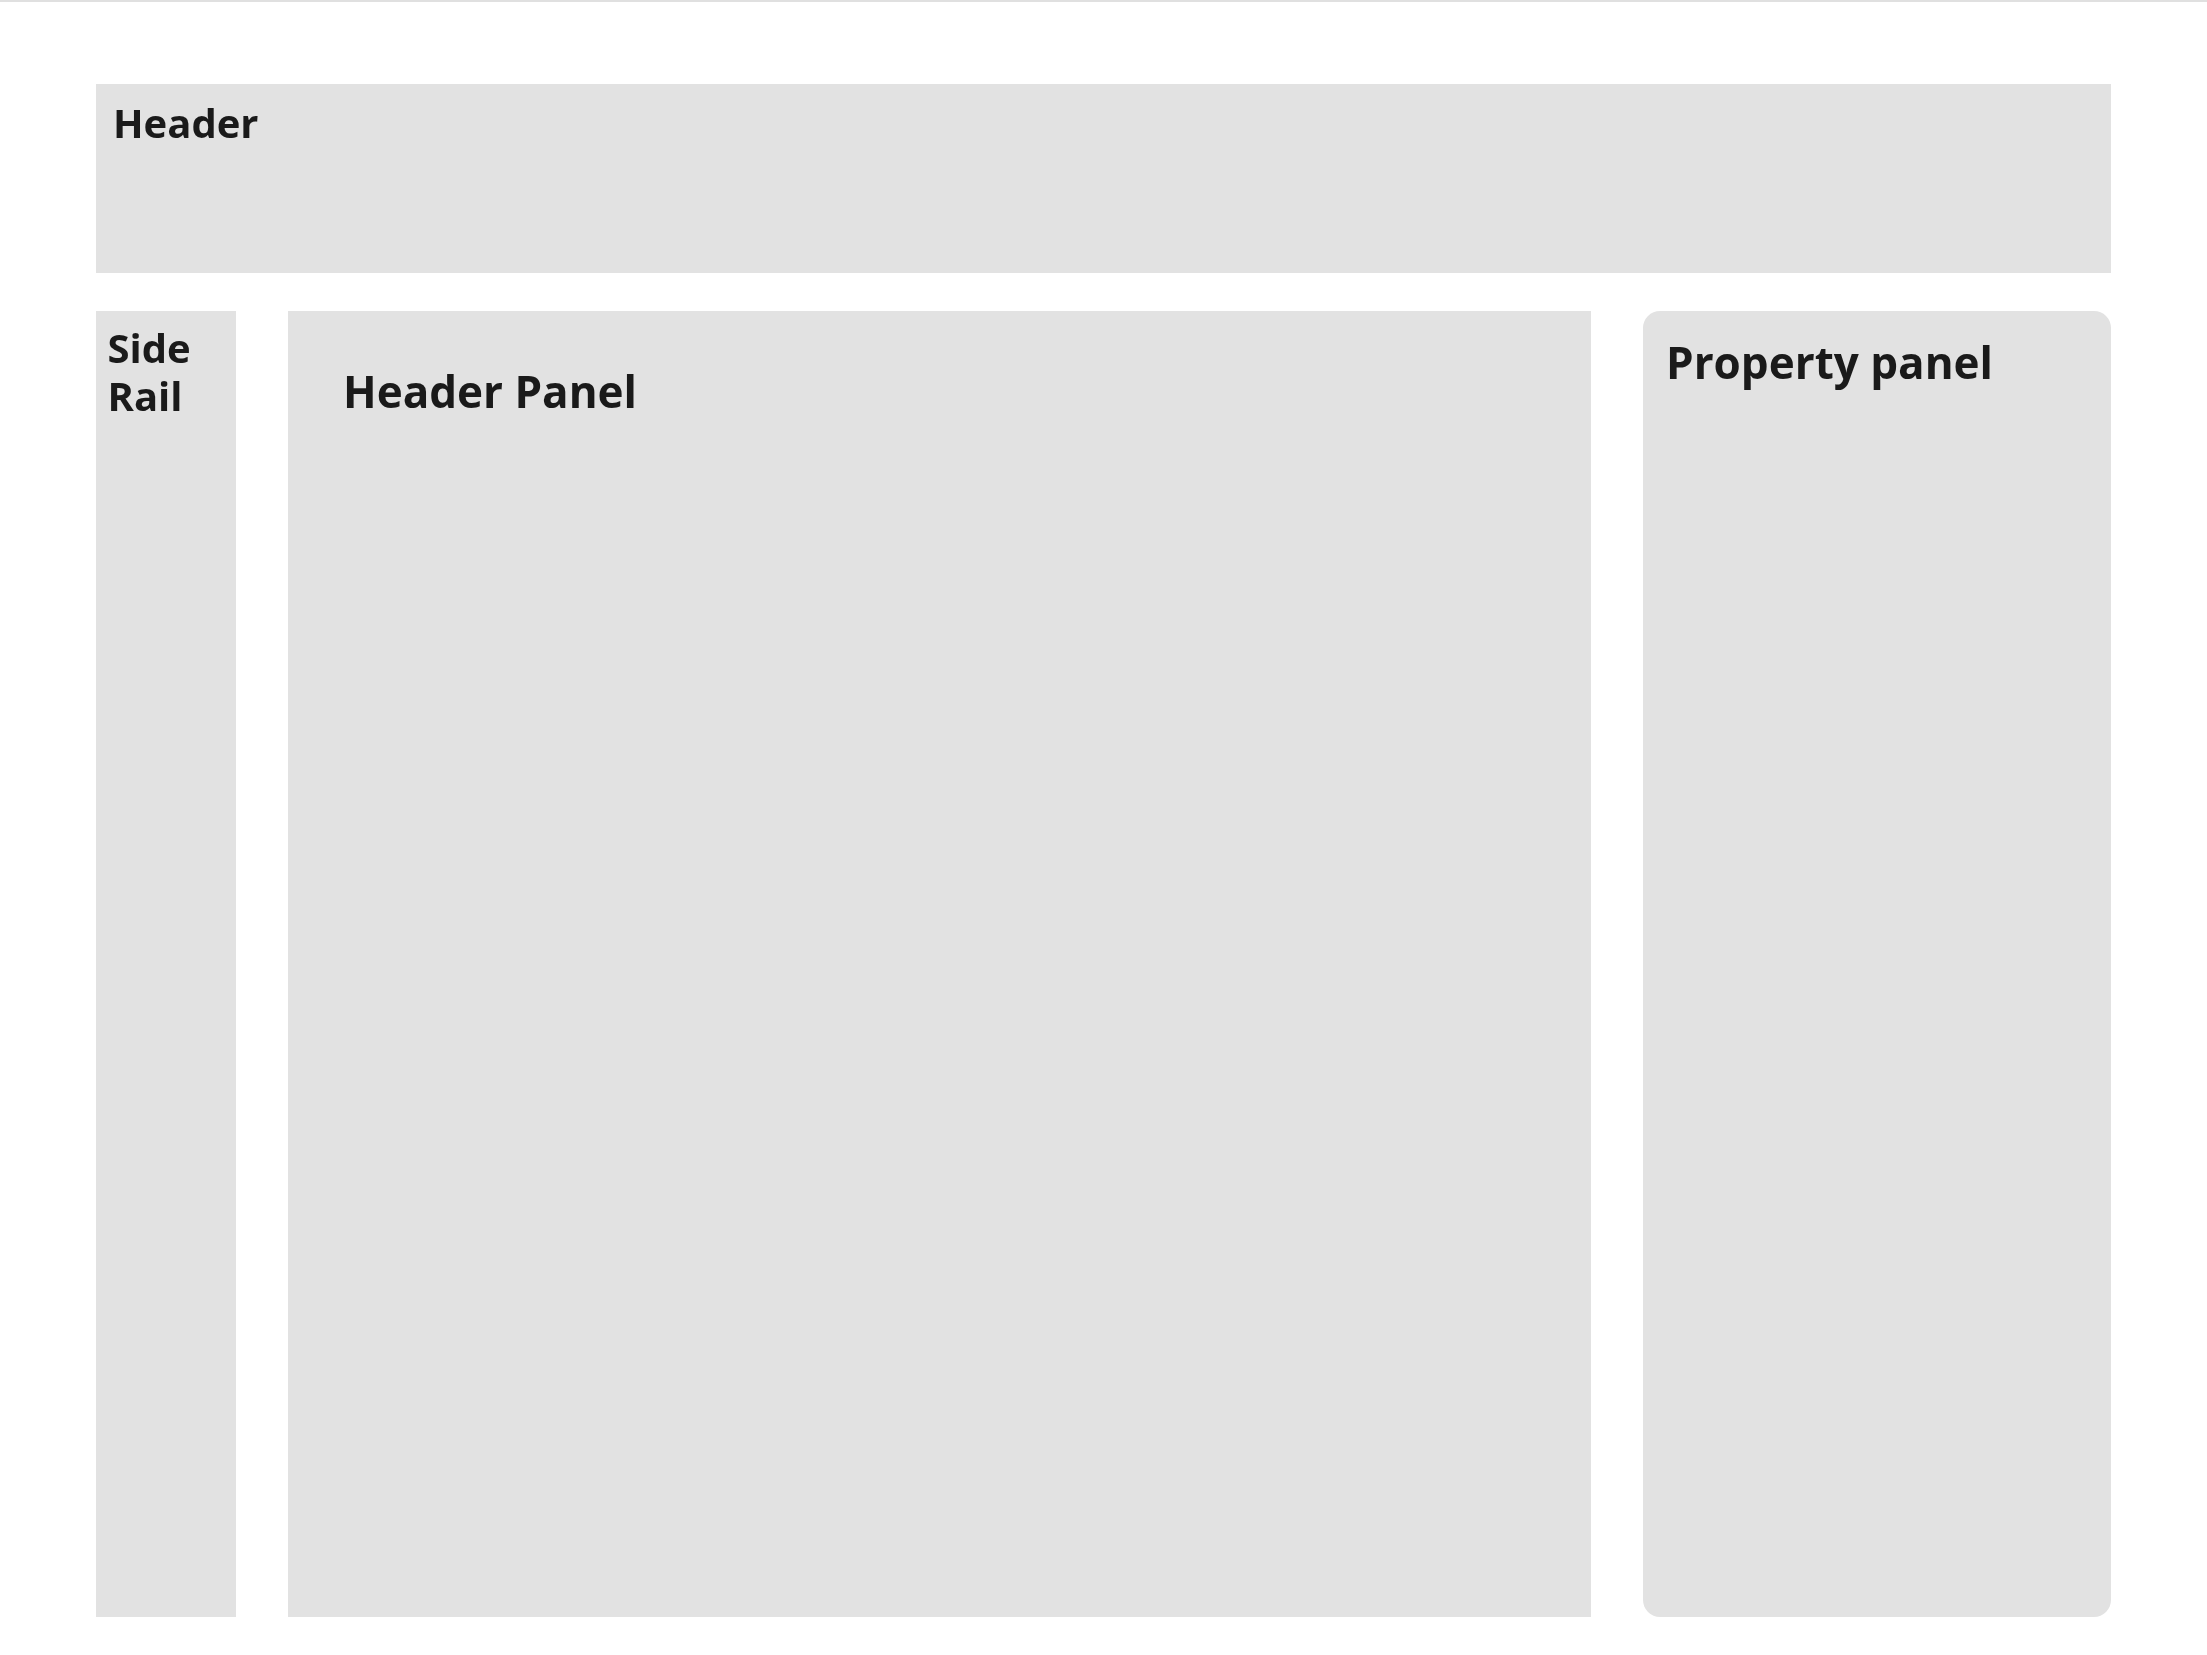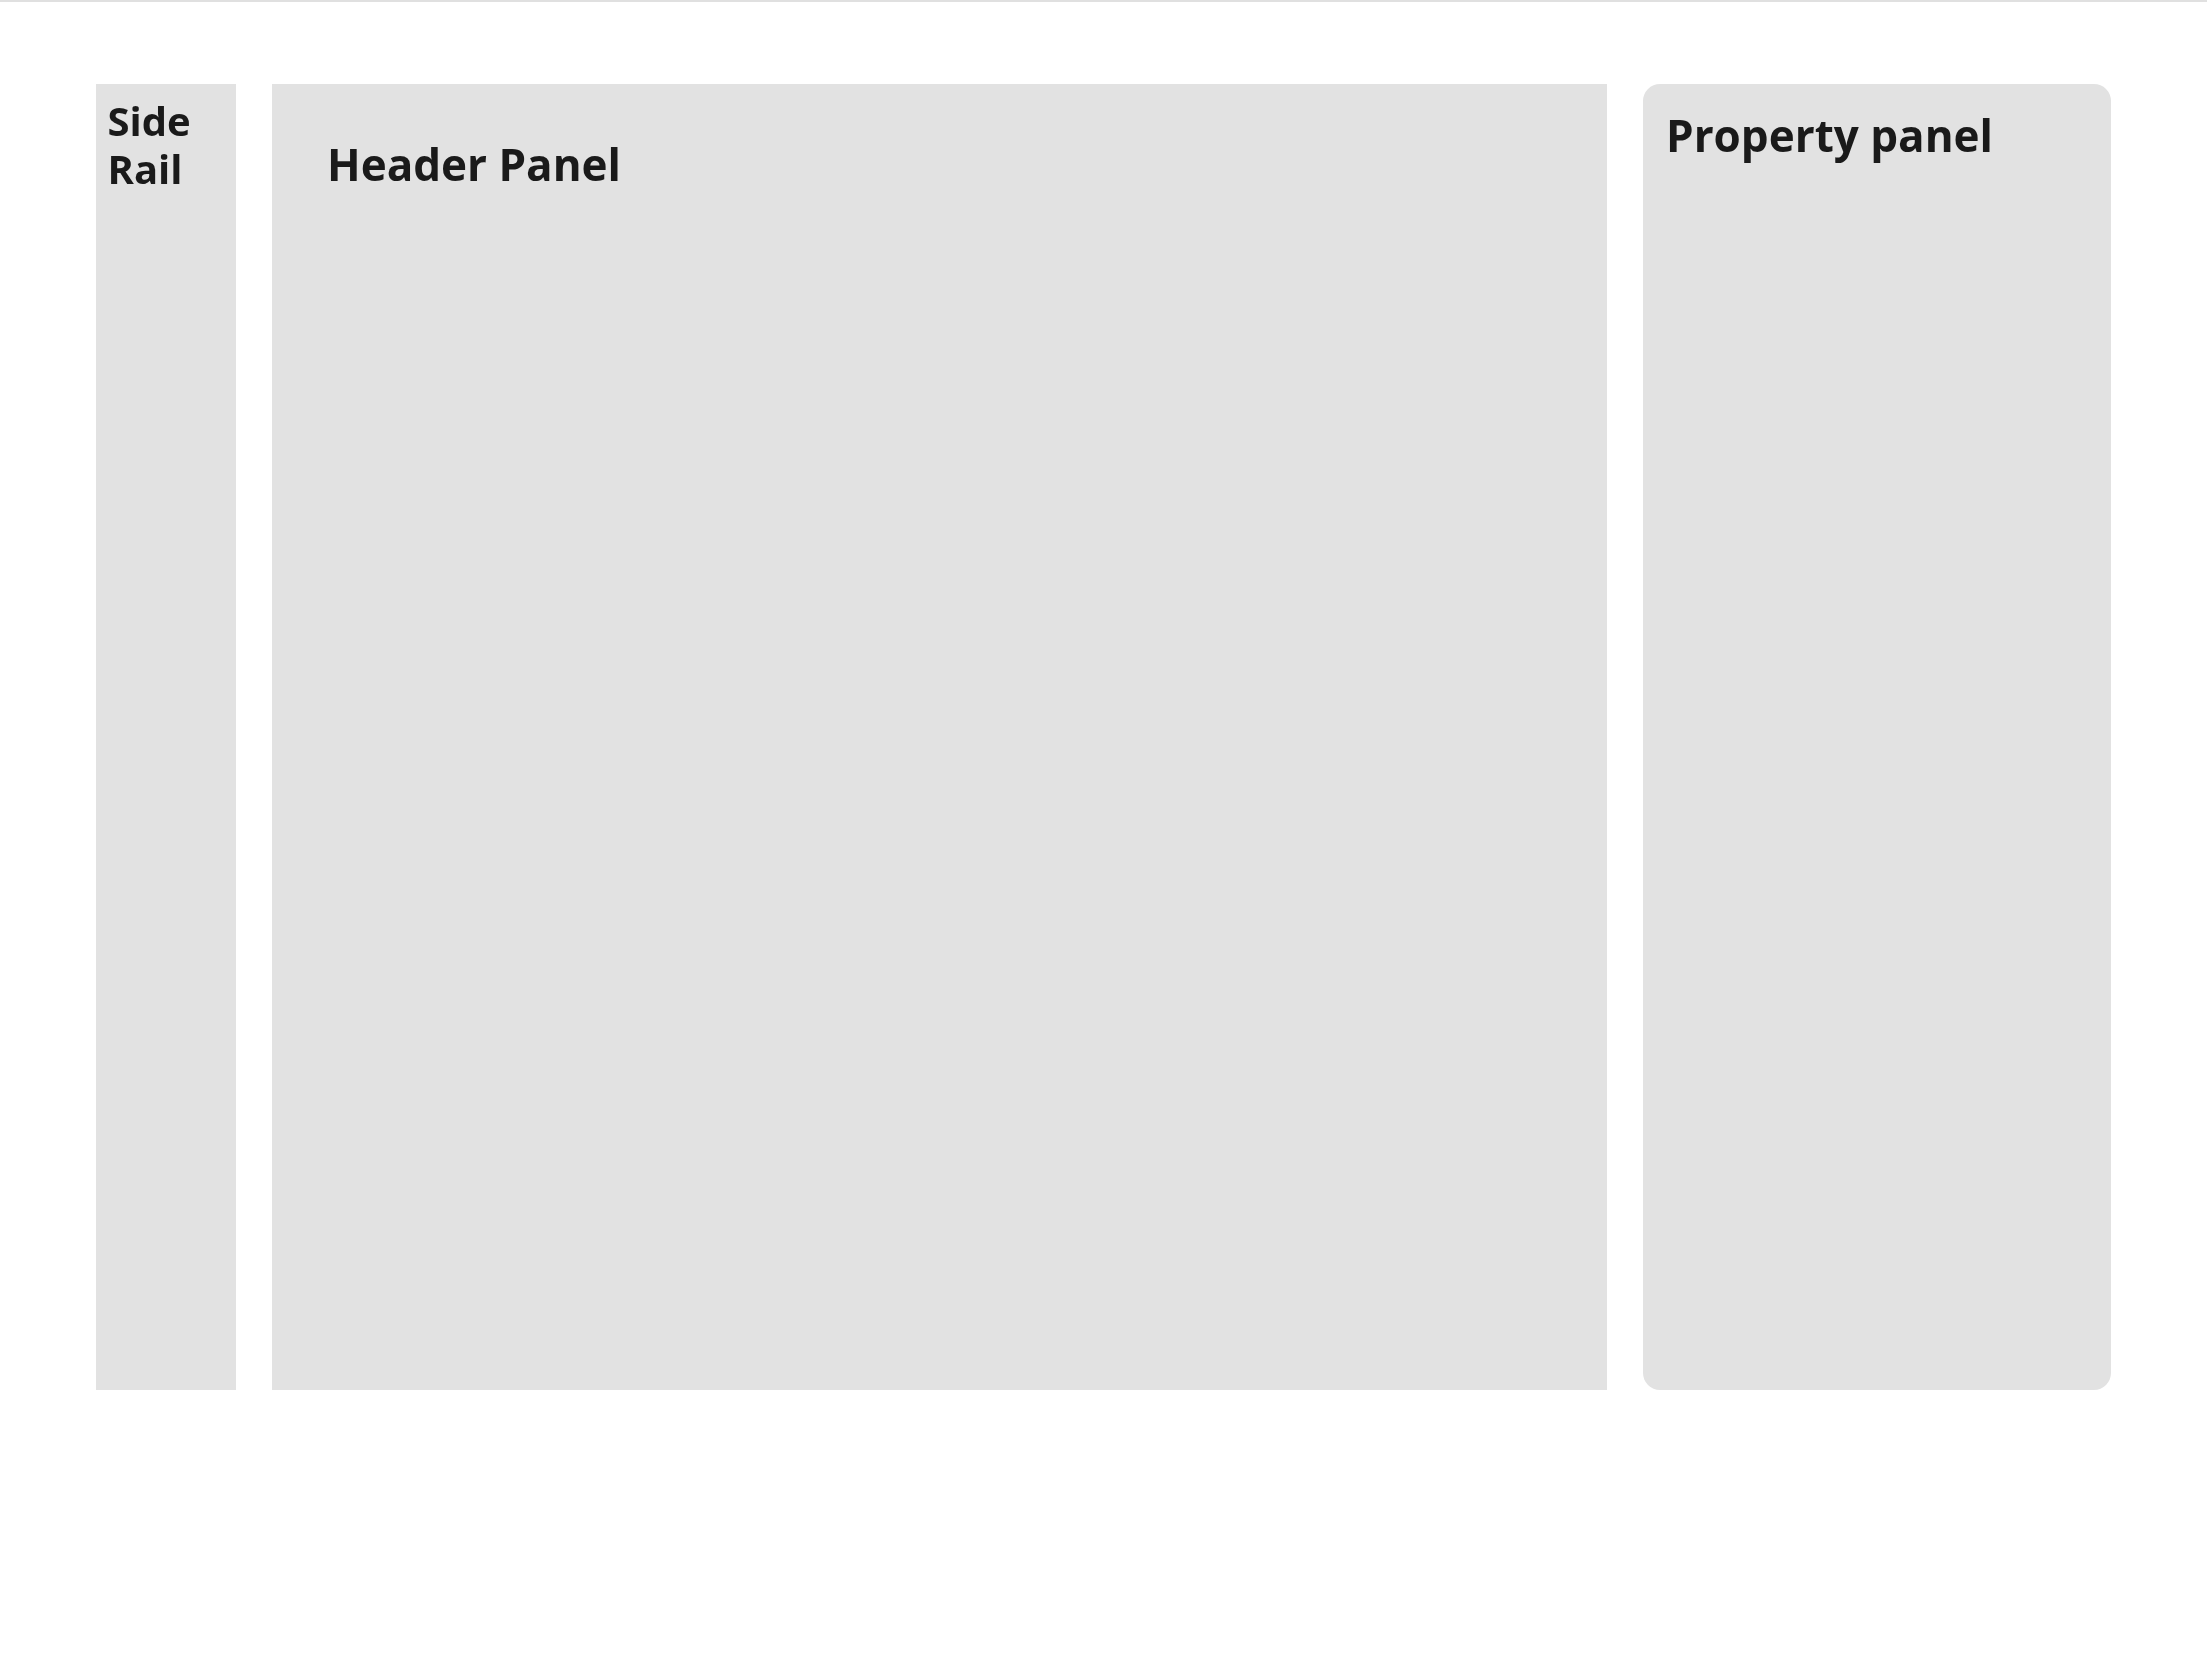--- a/index.html
+++ b/index.html
@@ -42,21 +42,21 @@
     .header-title {
       font-size: 40px;
       font-weight: 700;
       color: #1a1a1a;
       line-height: 1.2;
     }
 
     .body-row {
       display: flex;
       width: 100%;
-      gap: 36px;
+      gap: 52px;
       height: calc(100% - 228px);
     }
 
     .side-rail {
       background: #e2e2e2;
       width: 140px;
       flex: 0 0 140px;
       padding: 13.4px 11.5px;
     }
 
@@ -95,20 +95,23 @@
       line-height: 1.2;
     }
   </style>
 </head>
 <body>
 
 <div class="page-border"></div>
 
 <div class="container">
 
+  <div class="header">
+    <div class="header-title">Header</div>
+  </div>
 
   <div class="body-row">
 
     <div class="side-rail">
       <div class="side-rail-title">Side Rail</div>
     </div>
 
     <div class="preview-panel">
       <div class="preview-panel-title">Header Panel</div>
     </div>

